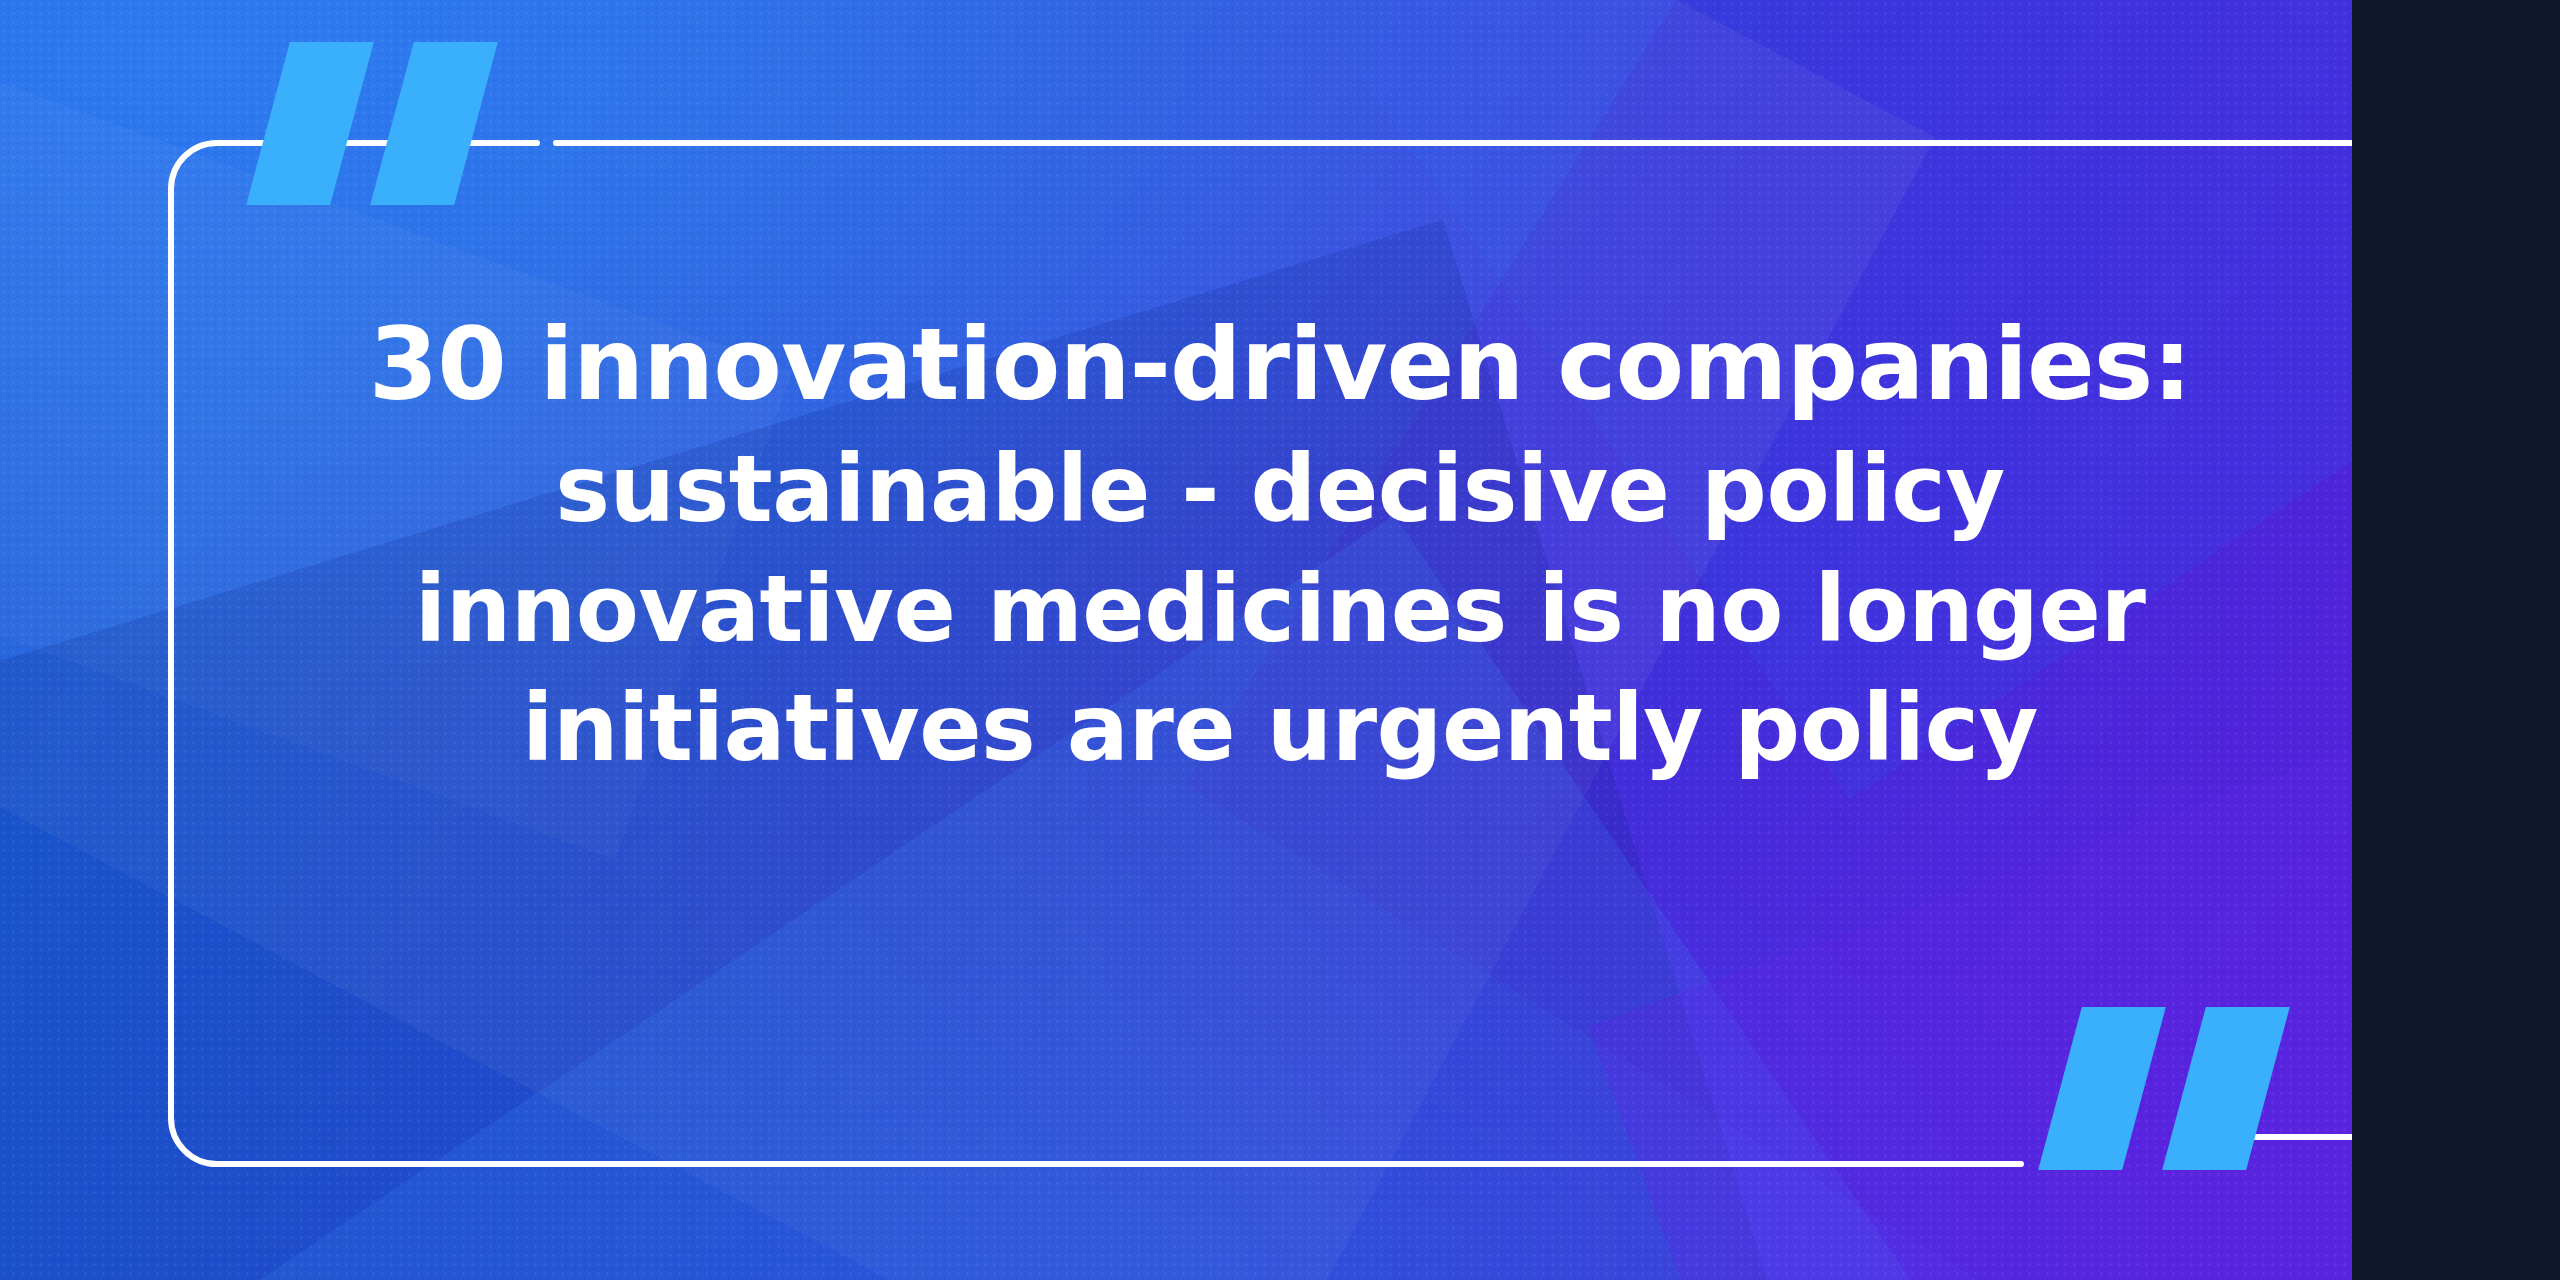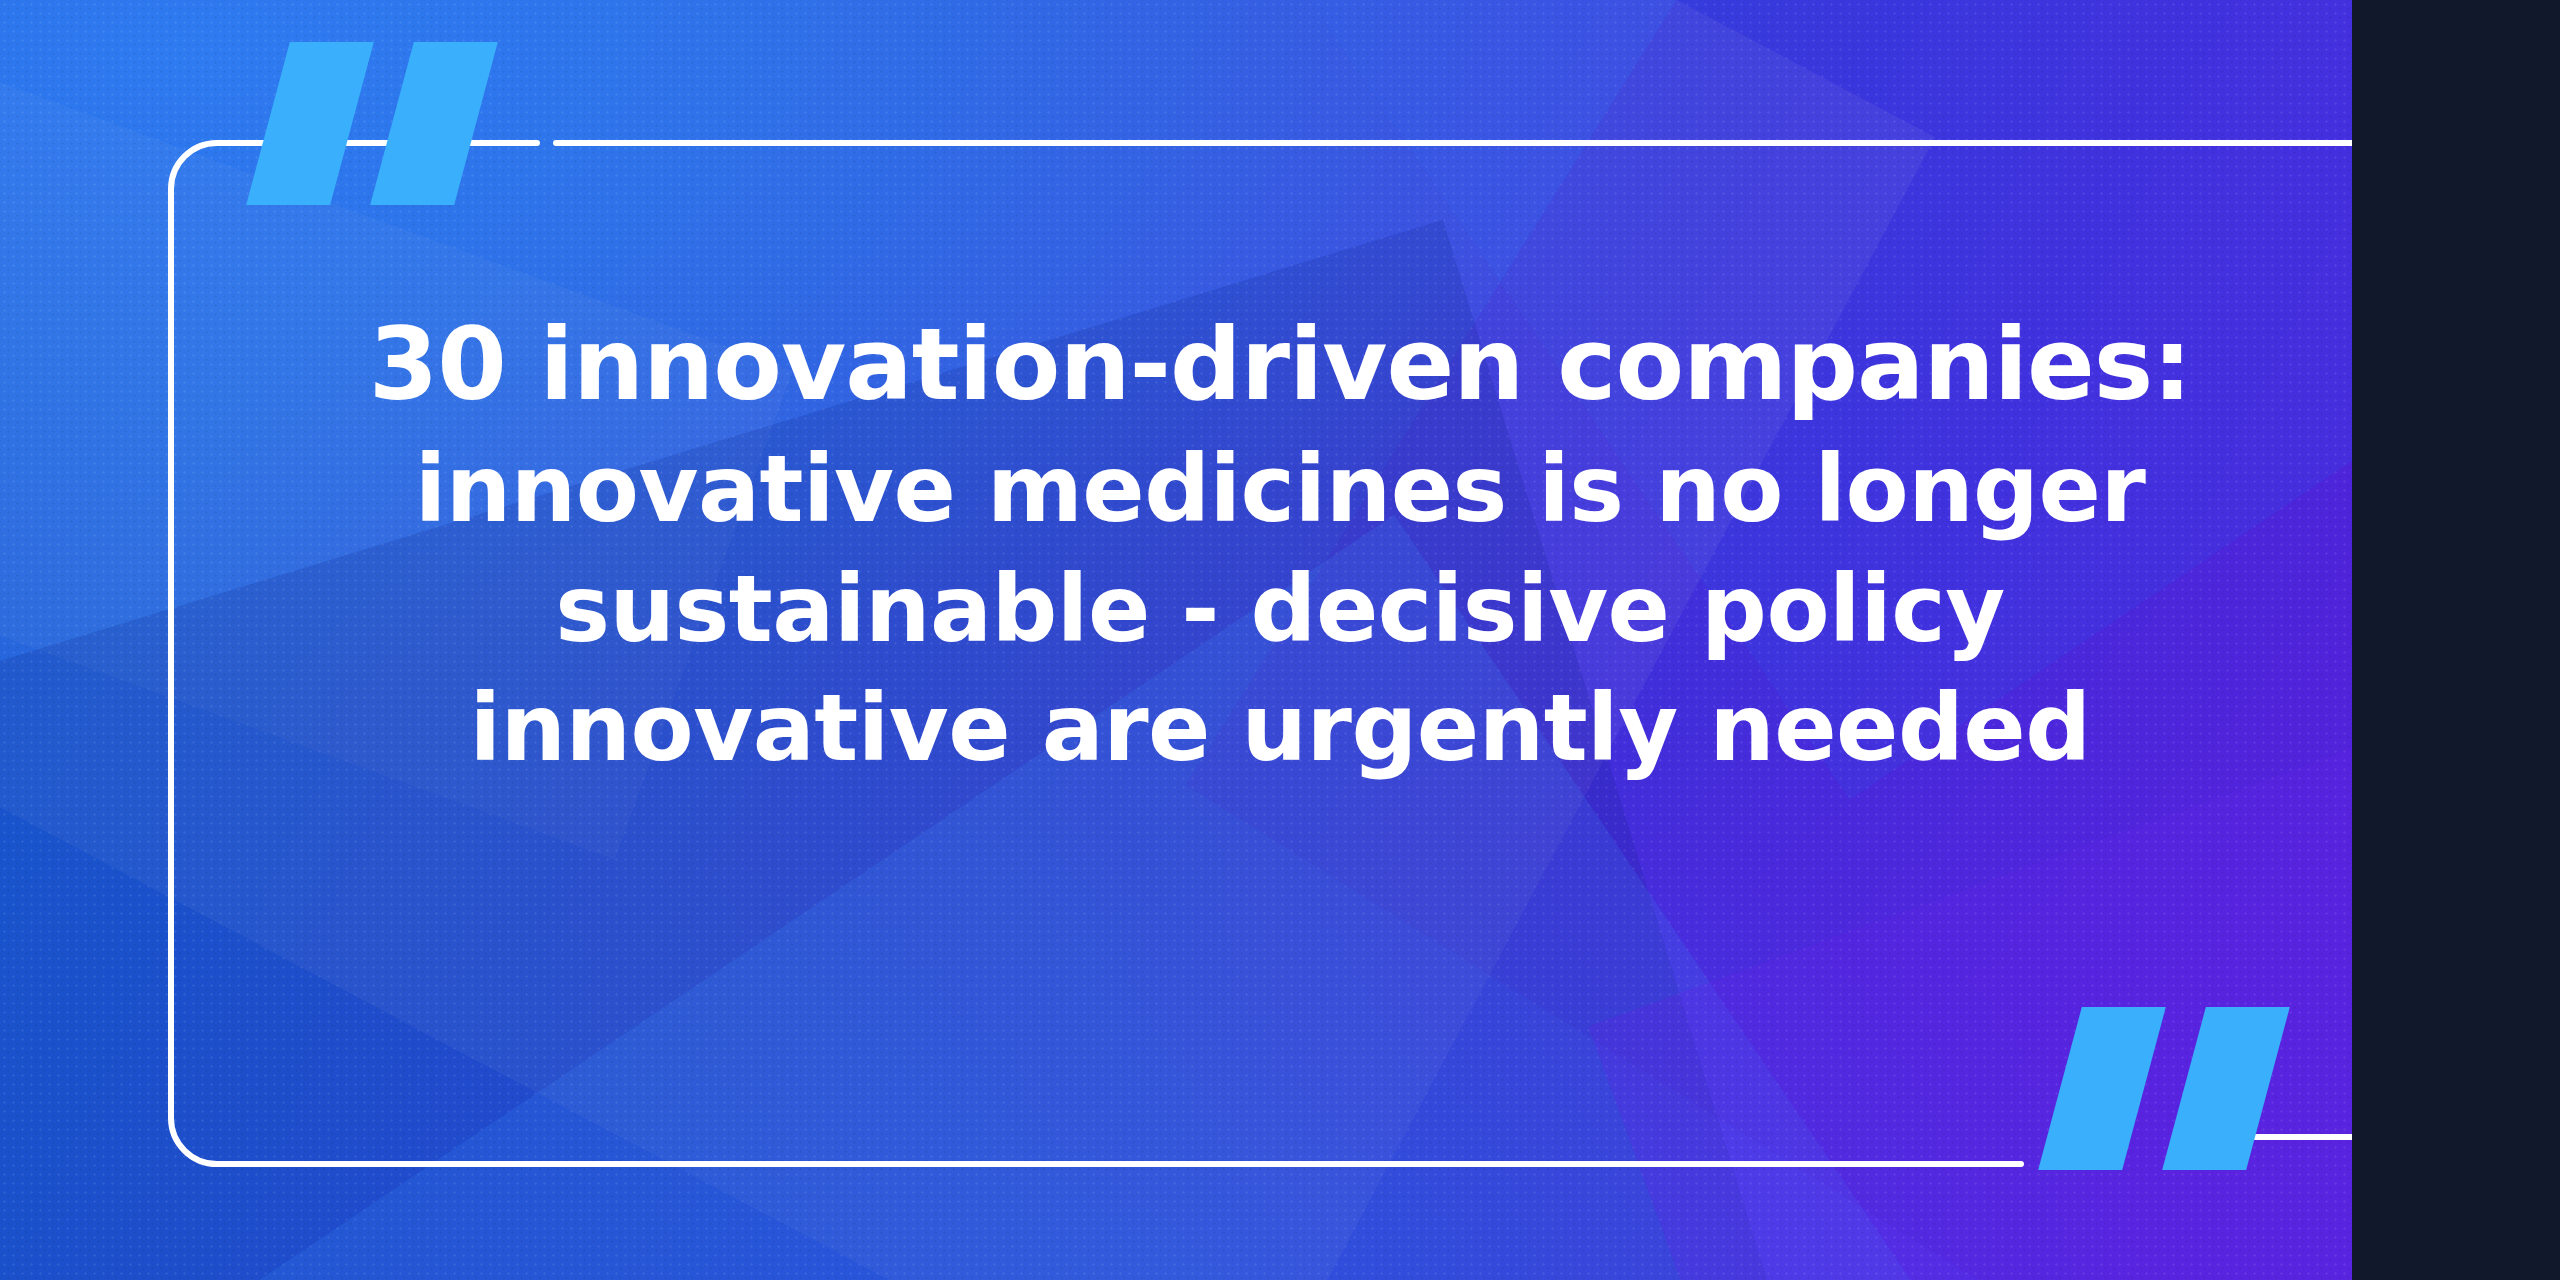--- a/index.html
+++ b/index.html
@@ -225,19 +225,19 @@
   </div>
 
   <div class="quote quote-bottom">
     <span class="bar"></span>
     <span class="bar"></span>
   </div>
 
   <div class="headline-wrap">
     <h1 class="headline">
       <span class="ln ln-1">30 innovation-driven companies:</span>
+      <span class="ln">sustainable - decisive policy</span>
       <span class="ln">innovative medicines is no longer</span>
-      <span class="ln">sustainable - decisive policy</span>
-      <span class="ln">innovative are urgently needed</span>
+      <span class="ln">initiatives are urgently policy</span>
     </h1>
   </div>
 
 </div>
 
 </body></html>

